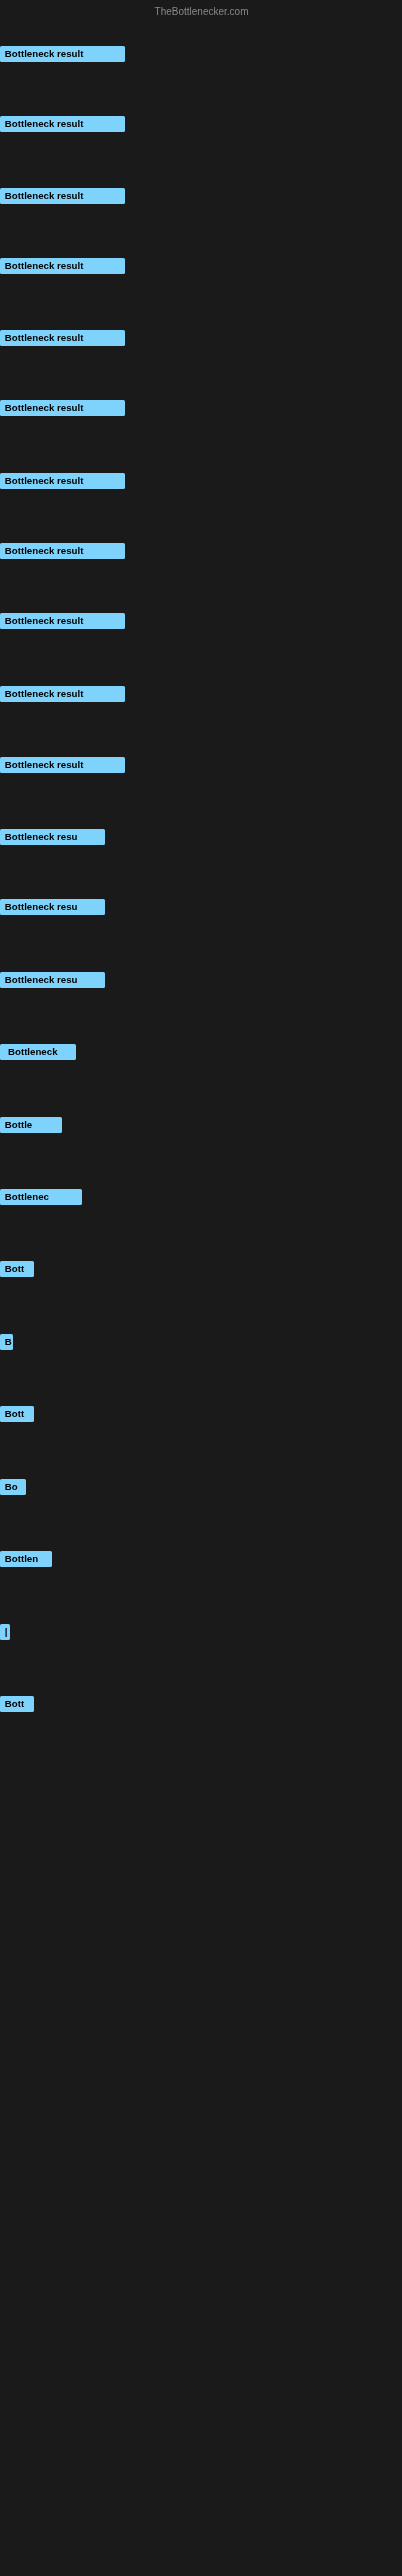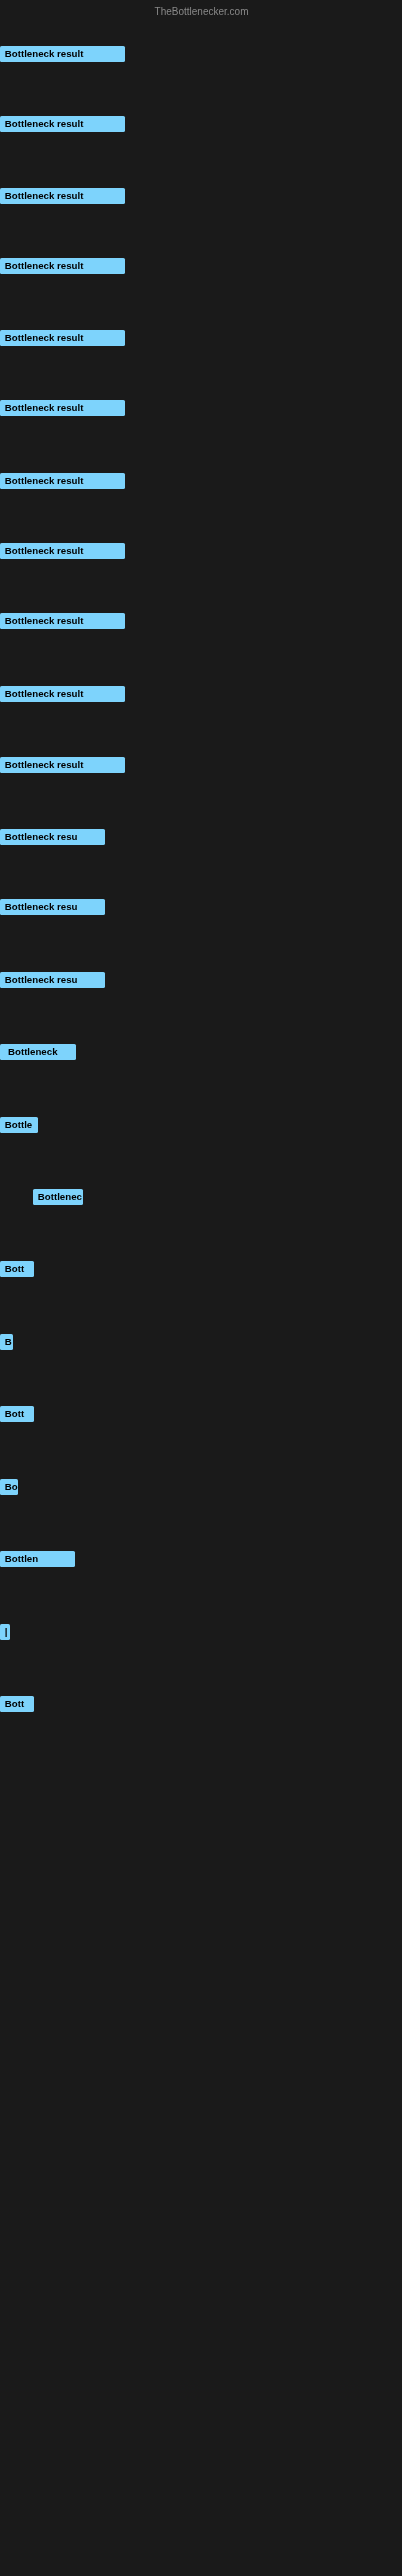--- a/index.html
+++ b/index.html
@@ -50,23 +50,23 @@
     <div class="bottleneck-badge" style="top: 400px; left: 0px; width: 125px;">Bottleneck result</div>
     <div class="bottleneck-badge" style="top: 473px; left: 0px; width: 125px;">Bottleneck result</div>
     <div class="bottleneck-badge" style="top: 543px; left: 0px; width: 125px;">Bottleneck result</div>
     <div class="bottleneck-badge" style="top: 613px; left: 0px; width: 125px;">Bottleneck result</div>
     <div class="bottleneck-badge" style="top: 686px; left: 0px; width: 125px;">Bottleneck result</div>
     <div class="bottleneck-badge" style="top: 757px; left: 0px; width: 125px;">Bottleneck result</div>
     <div class="bottleneck-badge" style="top: 829px; left: 0px; width: 105px;">Bottleneck resu</div>
     <div class="bottleneck-badge" style="top: 899px; left: 0px; width: 105px;">Bottleneck resu</div>
     <div class="bottleneck-badge" style="top: 972px; left: 0px; width: 105px;">Bottleneck resu</div>
     <div class="bottleneck-badge" style="top: 1044px; left: 0px; width: 76px; padding-left: 8px;">Bottleneck</div>
-    <div class="bottleneck-badge" style="top: 1117px; left: 0px; width: 38px;">Bottle</div>
-    <div class="bottleneck-badge" style="top: 1189px; left: 0px; width: 50px; margin-left: 33px;">Bottlenec</div>
+    <div class="bottleneck-badge" style="top: 1117px; left: 0px; width: 62px;">Bottle</div>
+    <div class="bottleneck-badge" style="top: 1189px; left: 0px; width: 82px;">Bottlenec</div>
     <div class="bottleneck-badge" style="top: 1261px; left: 0px; width: 34px;">Bott</div>
     <div class="bottleneck-badge" style="top: 1334px; left: 0px; width: 13px;">B</div>
     <div class="bottleneck-badge" style="top: 1406px; left: 0px; width: 34px;">Bott</div>
-    <div class="bottleneck-badge" style="top: 1479px; left: 0px; width: 18px;">Bo</div>
-    <div class="bottleneck-badge" style="top: 1551px; left: 0px; width: 75px;">Bottlen</div>
+    <div class="bottleneck-badge" style="top: 1479px; left: 0px; width: 26px;">Bo</div>
+    <div class="bottleneck-badge" style="top: 1551px; left: 0px; width: 52px;">Bottlen</div>
     <div class="bottleneck-badge" style="top: 1624px; left: 0px; width: 8px;">|</div>
     <div class="bottleneck-badge" style="top: 1696px; left: 0px; width: 34px;">Bott</div>
   </div>
 
 
 </body></html>

